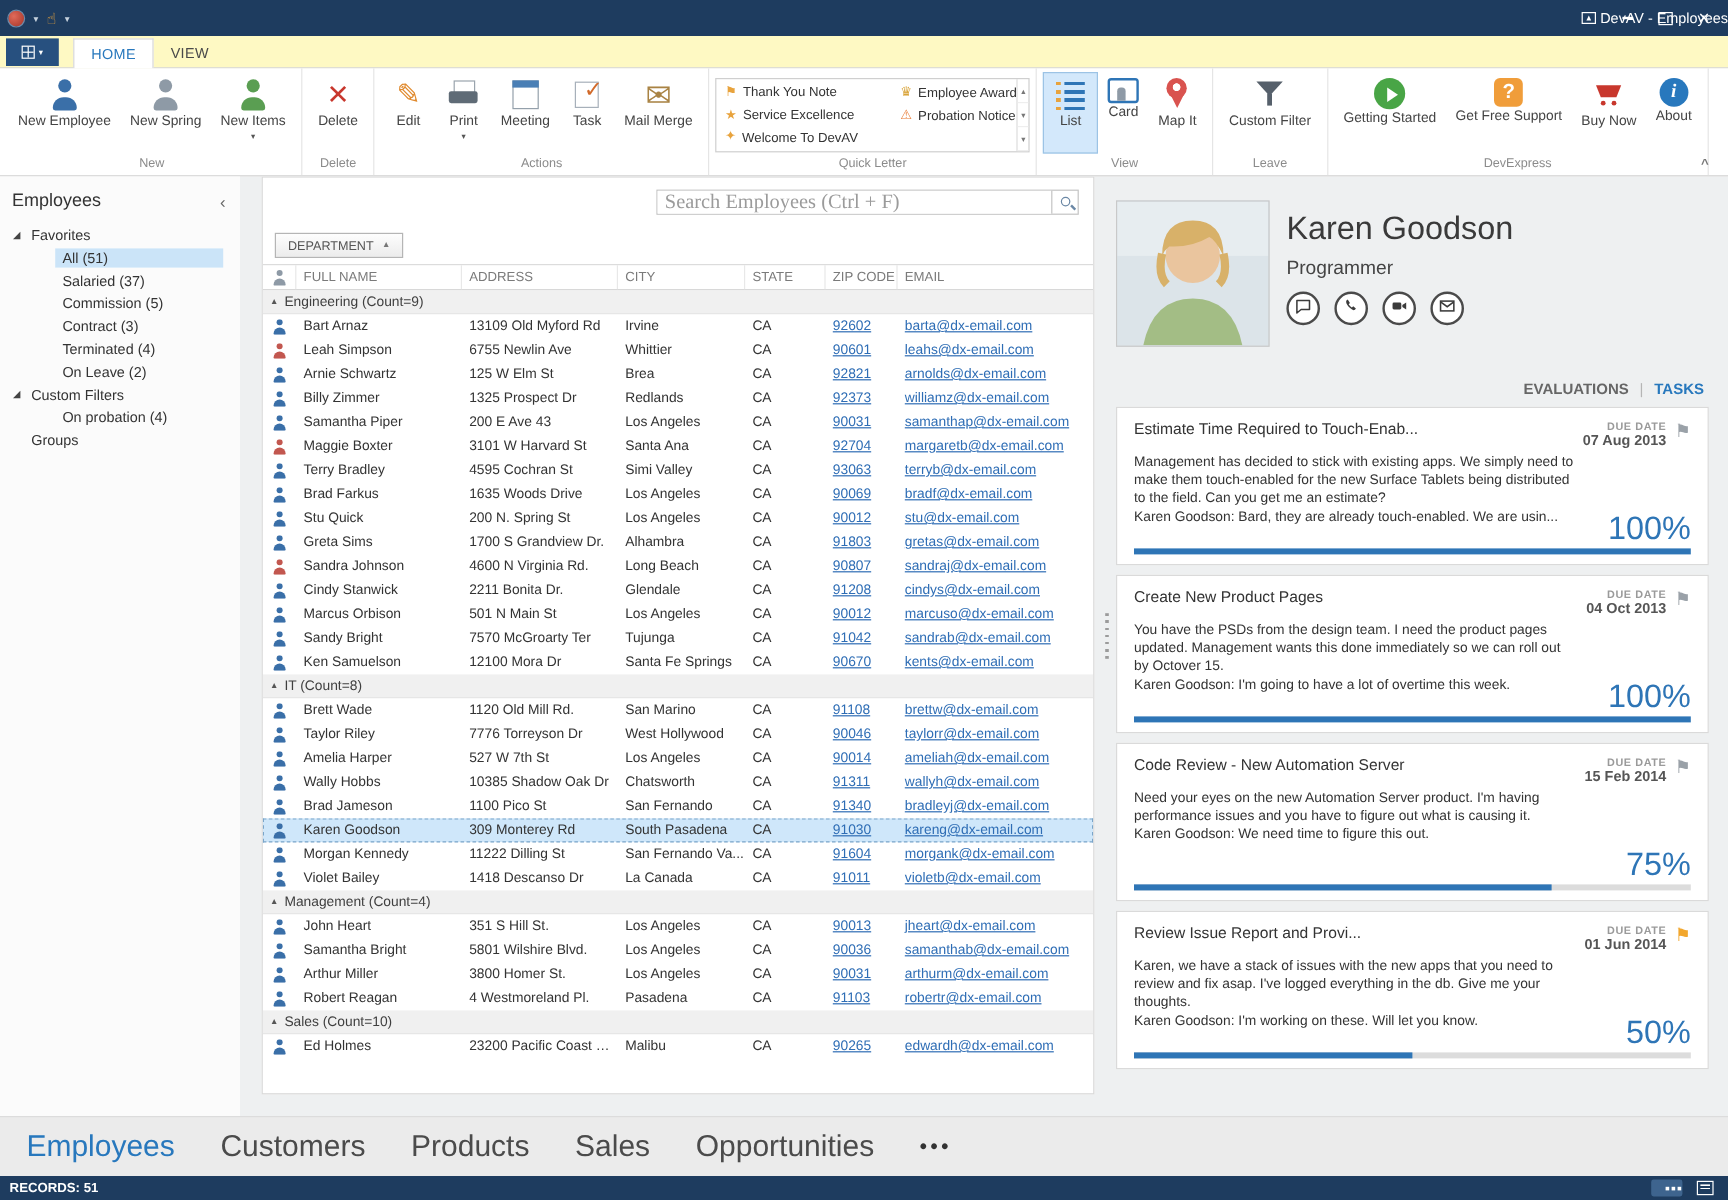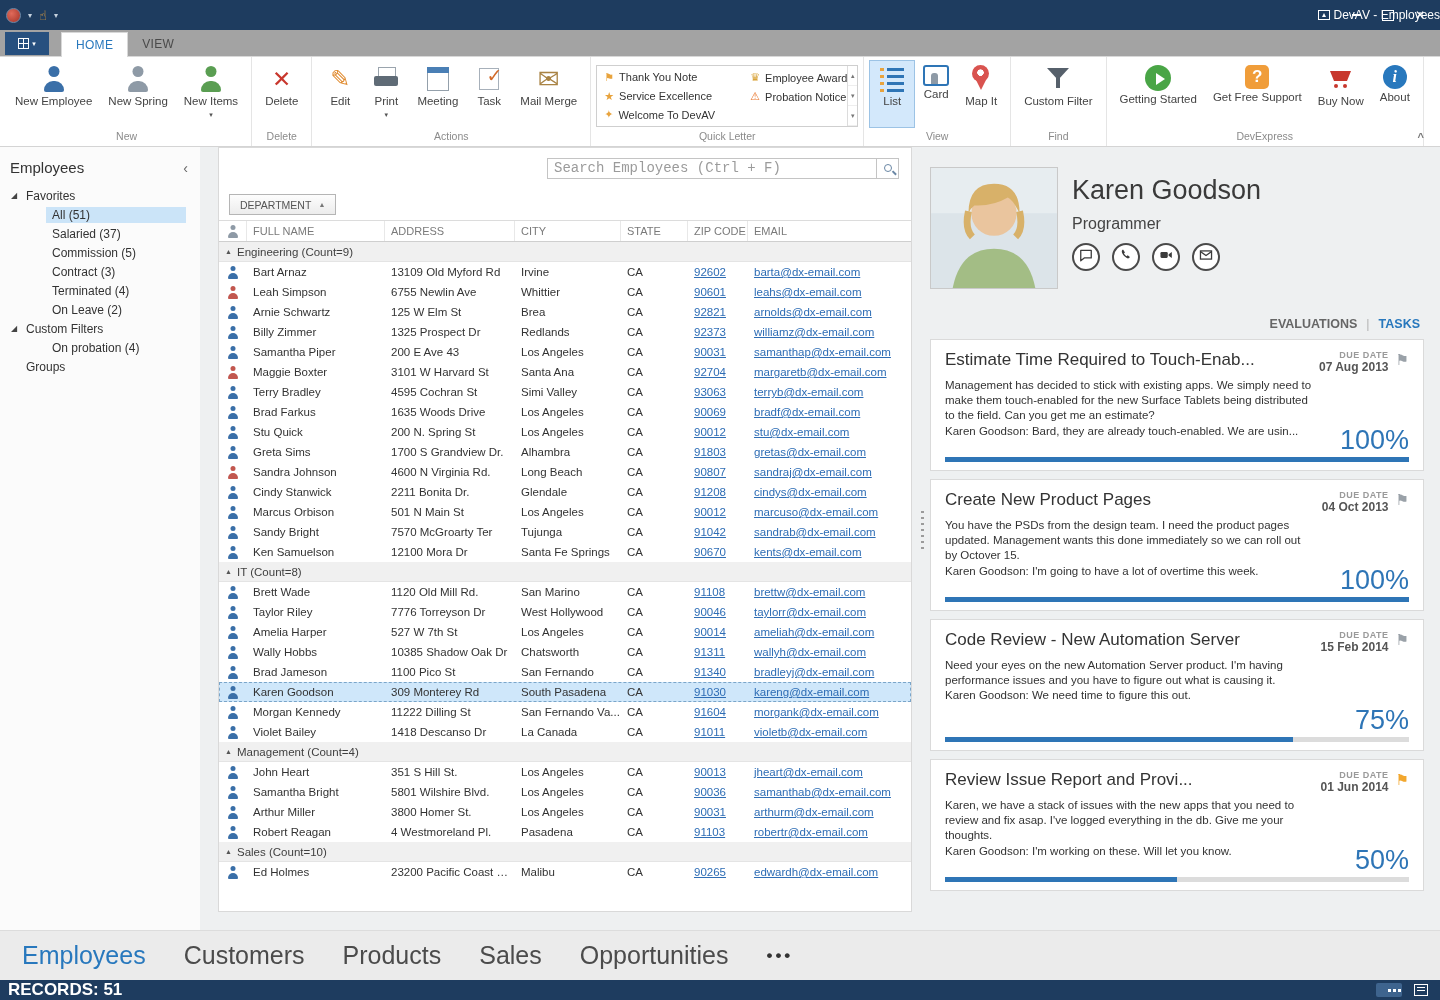--- a/index.html
+++ b/index.html
@@ -15,21 +15,21 @@
   .tb-title{position:absolute;left:0;right:0;text-align:right;font-size:12px;color:#fff;pointer-events:none}
   .tb-controls{margin-left:auto;display:flex;gap:4px;z-index:1}
   .tb-btn{width:28px;height:22px;display:flex;align-items:center;justify-content:center;color:#fff}
   .tb-ribopt{width:12px;height:10px;border:1px solid #fff;position:relative}
   .tb-ribopt::after{content:"";position:absolute;left:3px;top:2px;border-left:2.5px solid transparent;border-right:2.5px solid transparent;border-bottom:4px solid #fff}
   .tb-min::before{content:"";width:9px;height:2px;background:#fff;display:block}
   .tb-max::before{content:"";width:10px;height:9px;border:1.5px solid #fff;display:block}
   .tb-close::before{content:"✕";font-size:12px}
 
   
-  .tabrow{position:absolute;left:0;top:30px;width:1440px;height:27px;background:#a3a3a3;
+  .tabrow{position:absolute;left:0;top:30px;width:1440px;height:27px;background:#fef9c3;
     display:flex;align-items:flex-end;padding-left:5px;border-bottom:1px solid #d8d8d8}
   .file-btn{width:44px;height:23px;background:#27507f;display:flex;align-items:center;justify-content:center;gap:3px;margin-right:12px;margin-bottom:1px}
   .file-ico{width:11px;height:11px;border:1px solid #fff;background:
      linear-gradient(#fff,#fff) 50% 0/1px 100% no-repeat,
      linear-gradient(#fff,#fff) 0 50%/100% 1px no-repeat}
   .file-caret{color:#fff;font-size:7px}
   .tab{height:24px;padding:0 14px;display:flex;align-items:center;font-size:12px;color:#4a4a4a;letter-spacing:.3px}
   .tab-active{background:#fff;border:1px solid #d8d8d8;border-bottom:none;color:#2878bd;margin-bottom:-1px;height:25px}
 
   
@@ -98,21 +98,21 @@
   .tnode{height:18px;display:flex;align-items:center;font-size:12px;color:#333;margin-top:1px}
   .texp{width:12px;margin-left:8px;font-size:8px;color:#444;text-align:center;line-height:1}
   .lvl1{padding-left:46px}
   .tlabel{padding:2px 6px;line-height:1;white-space:nowrap}
   .tsel .tlabel{background:#cbe4f8;flex:1;margin-right:14px}
 
   
   .center{position:absolute;left:218px;top:147px;width:694px;height:765px;background:#fff;border:1px solid #d9d9d9;overflow:hidden}
   .search-row{height:40px;display:flex;align-items:center;justify-content:flex-end;padding:0 12px}
   .search-box{width:352px;height:21px;border:1px solid #c4c4c4;display:flex;background:#fff}
-  .search-box input{flex:1;border:0;outline:none;padding:0 6px;font-size:14px;color:#444;font-family:Liberation Mono, monospace}
+  .search-box input{flex:1;border:0;outline:none;padding:0 6px;font-size:17px;color:#444;font-family:Liberation Serif, serif}
   .search-box input::placeholder{color:#9b9b9b}
   .search-btn{width:22px;border-left:1px solid #c4c4c4;display:flex;align-items:center;justify-content:center;position:relative}
   .mag{width:8px;height:8px;border:1.5px solid #6a87a5;border-radius:50%;position:relative;display:block}
   .mag::after{content:"";position:absolute;left:7px;top:7px;width:5px;height:1.5px;background:#6a87a5;transform:rotate(45deg)}
   .group-row{height:32px;padding:6px 0 0 10px}
   .group-chip{display:inline-flex;align-items:center;gap:7px;height:21px;padding:0 10px;border:1px solid #b5b5b5;
      background:linear-gradient(#fdfdfd,#ececec);font-size:10.5px;color:#555}
   .chip-arrow{font-size:7px;color:#777}
   .chip-arrow::before{content:"▲"}
   .grid-header{display:flex;height:22px;border-top:1px solid #dcdcdc;border-bottom:1px solid #cfcfcf;align-items:center;font-size:11px;color:#7a7a7a}
@@ -143,21 +143,21 @@
   .dtitle{position:absolute;left:142px;top:68px;font-size:16px;color:#444}
   .dactions{position:absolute;left:142px;top:96px;display:flex;gap:12px}
   .dact{width:28px;height:28px;border:2px solid #4a4a4a;border-radius:50%;display:flex;align-items:center;justify-content:center;background:#fff}
   .dact svg{width:14px;height:14px}
   .dtabs{position:absolute;right:4px;top:170px;font-size:12.5px;font-weight:bold;color:#666;display:flex;gap:9px;align-items:center}
   .dtab-active{color:#2878bd}
   .dtab-sep{color:#b5b5b5;font-weight:normal}
   .cards{position:absolute;left:0;top:192px;right:0;display:flex;flex-direction:column;gap:8px}
   .card{position:relative;height:132px;background:#fff;border:1px solid #dadada;padding:10px 14px}
   .card-top{display:flex}
-  .card-title{flex:1;font-size:17px;color:#333;white-space:nowrap;overflow:hidden;text-overflow:ellipsis;padding-right:8px}
+  .card-title{flex:1;font-size:13px;color:#333;white-space:nowrap;overflow:hidden;text-overflow:ellipsis;padding-right:8px}
   .due-wrap{display:flex;align-items:flex-start}
   .due-text{text-align:right}
   .due-label{font-size:9px;color:#9a9a9a;font-weight:bold;letter-spacing:.5px}
   .due-date{font-size:12px;color:#555;font-weight:bold}
   .flag{font-size:15px;margin-left:7px;line-height:1;margin-top:2px}
   .flag::before{content:"⚑"}
   .flag-gray{color:#9aa1a8}.flag-orange{color:#f2a72e}
   .card-body{position:absolute;left:14px;top:38px;width:368px;font-size:11.5px;line-height:1.32;color:#333;white-space:pre-line}
   .pct{position:absolute;right:14px;bottom:16px;font-size:27px;color:#2e75b6;line-height:1}
   .bar{position:absolute;left:14px;right:14px;bottom:8px;height:5px;background:#dcdcdc}
@@ -165,21 +165,21 @@
 
   
   .bottomnav{position:absolute;left:0;top:930px;width:1440px;height:50px;background:#ebebeb;
      display:flex;align-items:center;gap:38px;padding-left:22px;border-top:1px solid #dcdcdc}
   .bn-item{font-size:25px;color:#4b4b4b;white-space:nowrap}
   .bn-active{color:#2878bd}
   .bn-more{font-size:17px;letter-spacing:3px;color:#333;font-weight:bold}
 
   
   .statusbar{position:absolute;left:0;top:980px;width:1440px;height:20px;background:#1e3c5f;color:#fff;
-     display:flex;align-items:center;font-size:17px;font-weight:bold;padding-left:8px}
+     display:flex;align-items:center;font-size:11px;font-weight:bold;padding-left:8px}
   .sb-right{margin-left:auto;display:flex;align-items:center;gap:12px;padding-right:12px}
   .sb-kbd{width:26px;height:14px;background:#3e648e;border-radius:2px;display:flex;align-items:center;justify-content:center}
   .sb-kbd i{width:3px;height:3px;background:#fff;display:block;box-shadow:5px 0 0 #fff,10px 0 0 #fff}
   .sb-doc{width:14px;height:12px;border:1px solid #fff;position:relative}
   .sb-doc::after{content:"";position:absolute;left:2px;top:2px;right:2px;height:6px;
      background:repeating-linear-gradient(to bottom,#fff 0 1px,transparent 1px 3px)}
 </style>
 </head>
 <body>
 
@@ -320,21 +320,21 @@
         </div>
         <div class="rib-grp-label">View</div>
       </div>
       <div class="rib-group">
         <div class="rib-content">
           <div class="rib-btn">
             <span class="rico ico-funnel"></span>
             <span class="rib-lbl">Custom Filter</span>
           </div>
         </div>
-        <div class="rib-grp-label">Find</div>
+        <div class="rib-grp-label">Leave</div>
       </div>
       <div class="rib-group">
         <div class="rib-content">
           <div class="rib-btn">
             <span class="rico ico-play"></span>
             <span class="rib-lbl">Getting Started</span>
           </div>
           <div class="rib-btn">
             <span class="rico ico-question"></span>
             <span class="rib-lbl">Get Free Support</span>

